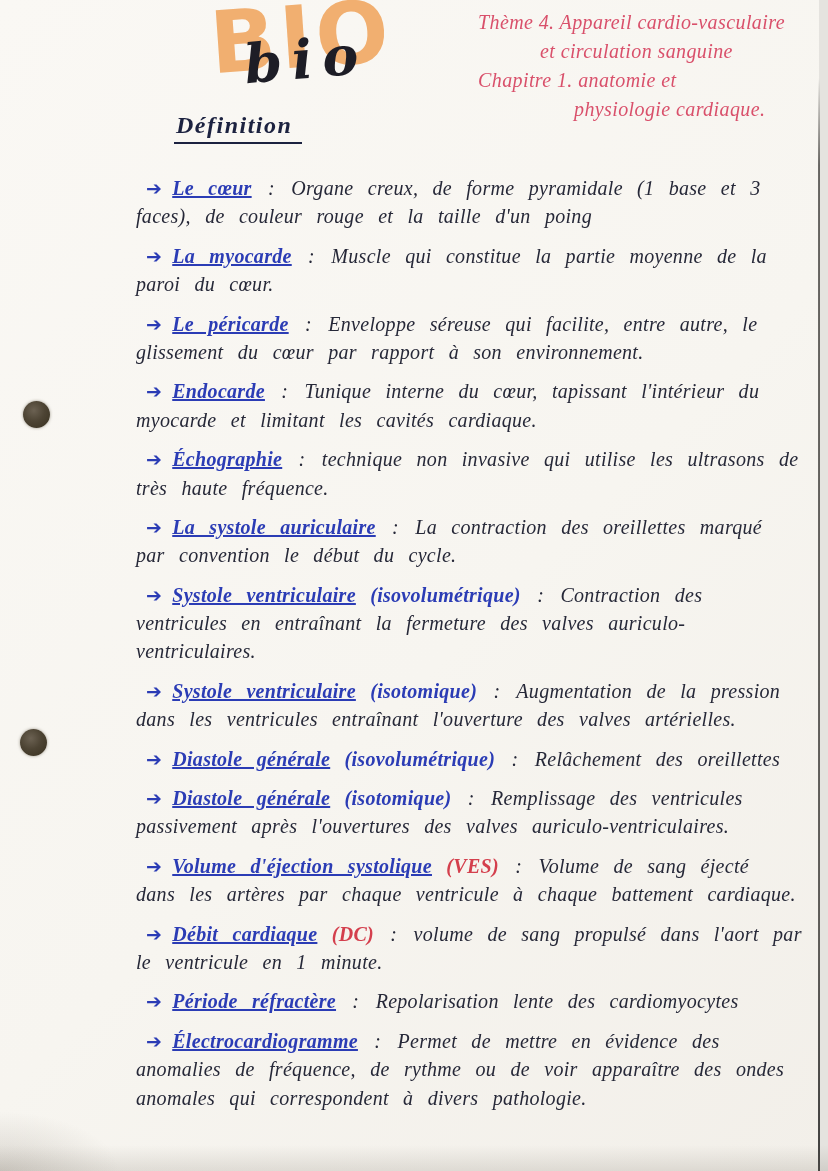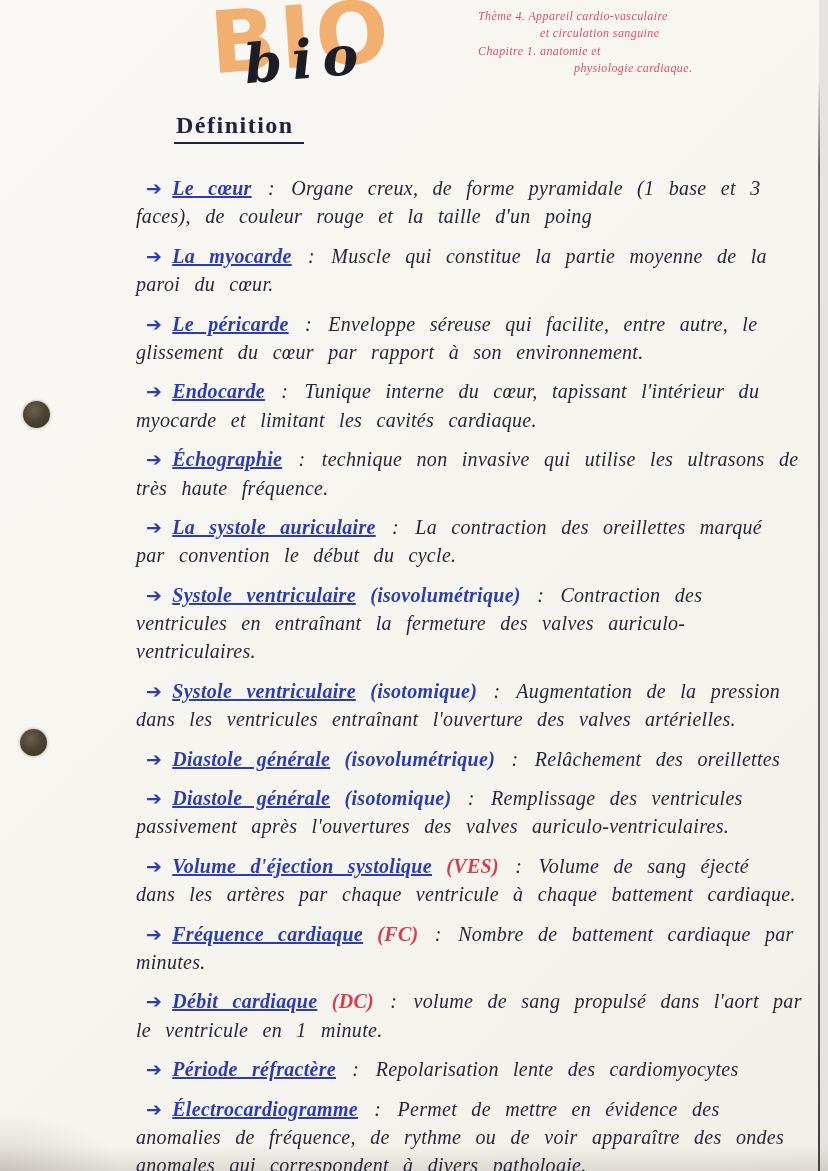--- a/index.html
+++ b/index.html
@@ -41,34 +41,34 @@
     position:absolute;left:34px;top:38px;
     font-family:"DejaVu Serif", serif;
     font-style:italic;font-weight:bold;
     font-size:54px;line-height:1;color:#1d1d26;
     transform:rotate(-5deg);letter-spacing:10px;
   }
 
   
   .chapter-note{
     position:absolute;top:8px;right:14px;width:336px;
-    font-style:italic;font-size:12px;line-height:1.45;
+    font-style:italic;font-size:20px;line-height:1.45;
     color:var(--ink_red);
     letter-spacing:.4px;
   }
   .chapter-note .l2{padding-left:62px;}
   .chapter-note .l3{padding-left:0px;}
   .chapter-note .l4{padding-left:96px;}
 
   
   .content{position:absolute;left:136px;right:26px;top:112px;}
   .section-title{
     display:inline-block;
     margin:0 0 30px 38px;
-    font-size:24px;font-weight:bold;
+    font-size:24px;font-weight:bold;font-style:italic;
     color:#1c2240;
     border-bottom:2.5px solid #1c2240;
     padding:0 10px 3px 2px;
     letter-spacing:1.5px;
   }
   .defs{margin:0;}
   .def{
     margin:0 0 11px 0;
     text-indent:10px;
     font-style:italic;
@@ -132,21 +132,20 @@
   <p class="def"><span class="arrow">➔</span><span class="term">Systole ventriculaire</span> <span class="abbr blue">(isovolumétrique)</span> <span class="sep">:</span> <span class="body">Contraction des ventricules en entraînant la fermeture des valves auriculo-ventriculaires.</span></p>
 
   <p class="def"><span class="arrow">➔</span><span class="term">Systole ventriculaire</span> <span class="abbr blue">(isotomique)</span> <span class="sep">:</span> <span class="body">Augmentation de la pression dans les ventricules entraînant l'ouverture des valves artérielles.</span></p>
 
   <p class="def"><span class="arrow">➔</span><span class="term">Diastole générale</span> <span class="abbr blue">(isovolumétrique)</span> <span class="sep">:</span> <span class="body">Relâchement des oreillettes</span></p>
 
   <p class="def"><span class="arrow">➔</span><span class="term">Diastole générale</span> <span class="abbr blue">(isotomique)</span> <span class="sep">:</span> <span class="body">Remplissage des ventricules passivement après l'ouvertures des valves auriculo-ventriculaires.</span></p>
 
   <p class="def"><span class="arrow">➔</span><span class="term">Volume d'éjection systolique</span> <span class="abbr red">(VES)</span> <span class="sep">:</span> <span class="body">Volume de sang éjecté dans les artères par chaque ventricule à chaque battement cardiaque.</span></p>
 
-  <p class="def"><span class="arrow">➔</span><span class="term">Fréquence cardiaque</span> <span class="abbr red">(FC)</span> <span class="sep">:</span> <span class="body">Nombre de battement cardiaque par minutes.</span></p>
 
   <p class="def"><span class="arrow">➔</span><span class="term">Débit cardiaque</span> <span class="abbr red">(DC)</span> <span class="sep">:</span> <span class="body">volume de sang propulsé dans l'aort par le ventricule en 1 minute.</span></p>
 
   <p class="def"><span class="arrow">➔</span><span class="term">Période réfractère</span>  <span class="sep">:</span> <span class="body">Repolarisation lente des cardiomyocytes</span></p>
 
   <p class="def"><span class="arrow">➔</span><span class="term">Électrocardiogramme</span>  <span class="sep">:</span> <span class="body">Permet de mettre en évidence des anomalies de fréquence, de rythme ou de voir apparaître des ondes anomales qui correspondent à divers pathologie.</span></p>
 </div>
   </div>
 
 </div>

